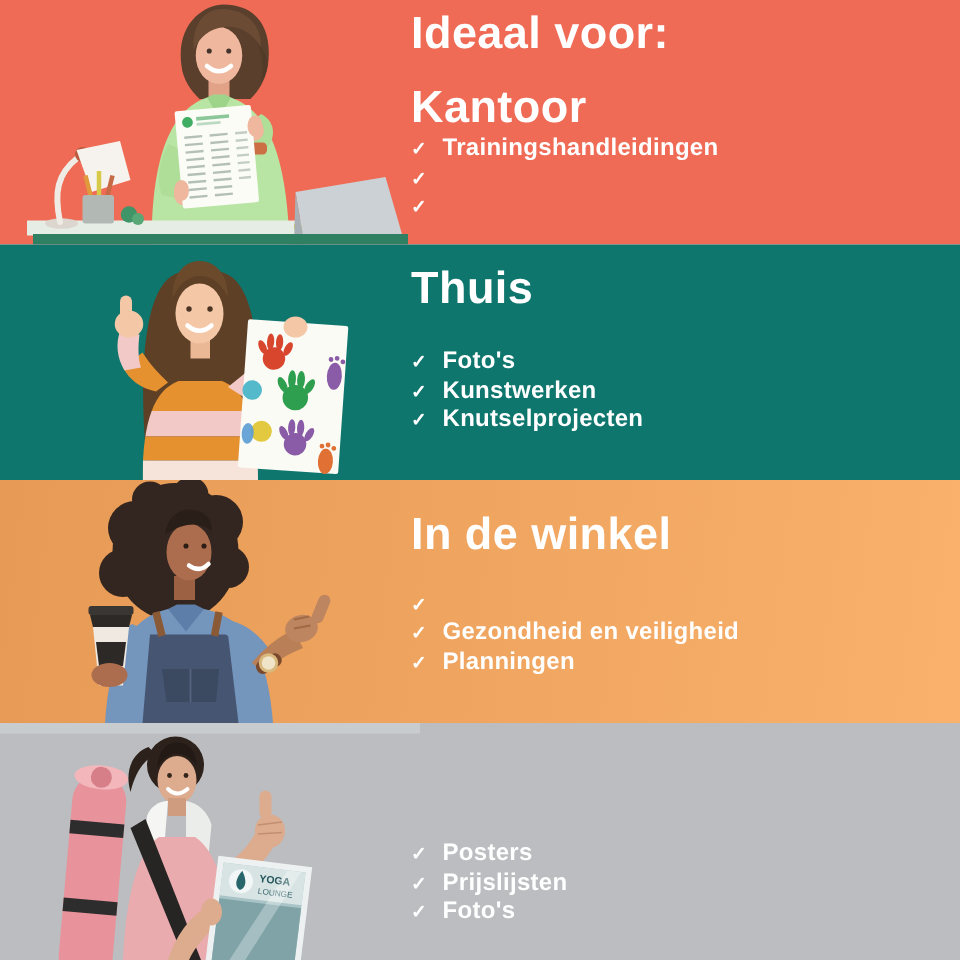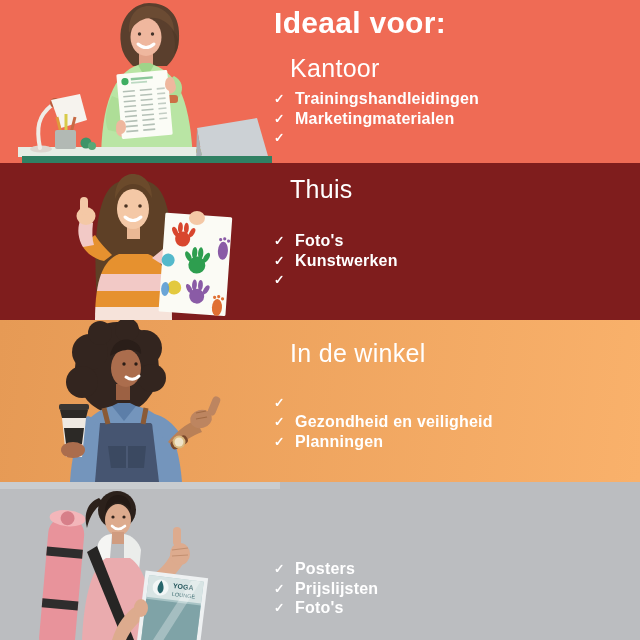--- a/index.html
+++ b/index.html
@@ -7,21 +7,21 @@
   body { font-family:"Liberation Sans", sans-serif; overflow:hidden; background:#fff; }
   .poster { position:relative; width:640px; height:640px; }
   section.band { position:relative; width:640px; overflow:hidden; }
   .b0 { height:163px; }
   .b1 { height:157px; }
   .b2 { height:162px; }
   .b3 { height:158px; }
   svg.photo { position:absolute; left:0; bottom:0; display:block; }
   .content { position:absolute; left:274px; top:0; right:6px; height:100%; color:#ffffff; }
   .main-heading { position:absolute; left:0; font-size:30px; font-weight:bold; letter-spacing:0.3px; line-height:1.1; }
-  .sec-title   { position:absolute; left:16px; font-size:25px; font-weight:normal; letter-spacing:0.3px; line-height:1.1; }
+  .sec-title   { position:absolute; left:0; font-size:30px; font-weight:bold; letter-spacing:0.3px; line-height:1.1; }
   .checklist { position:absolute; left:0; list-style:none; }
   .checklist li { display:flex; align-items:flex-start; margin-bottom:3px; font-size:16px; font-weight:bold; line-height:16.5px; letter-spacing:0.2px; }
   .chk { flex:0 0 21px; width:21px; font-size:12.5px; line-height:16px; font-weight:bold; }
   .s0 .main-heading { top:6px; }
   .s0 .sec-title { top:55px; }
   .s0 .checklist { top:91px; }
   .s1 .sec-title { top:13px; }
   .s1 .checklist { top:70px; }
   .s2 .sec-title { top:20px; }
   .s2 .checklist { top:75px; }
@@ -88,30 +88,29 @@
     <div class="content">
       <h1 class="main-heading">Ideaal voor:</h1>
       <h2 class="sec-title">Kantoor</h2>
       <ul class="checklist">
         <li>
             <span class="chk">✓</span>
             <span>Trainingshandleidingen</span>
           </li>
         <li>
             <span class="chk">✓</span>
-            <span>Marketingmaterialen</span>
           </li>
         <li>
             <span class="chk">✓</span>
           </li>
       </ul>
     </div>
   </section>
 
-  <section class="band b1 s1" style="background: #7f1d1d;">
+  <section class="band b1 s1" style="background: #0f766e;">
     <svg class="photo" width="280" height="157" viewBox="0 0 280 157">
       <path d="M99 157 C92 95 95 42 110 25 C120 13 148 13 158 25 C173 42 176 95 169 157 Z" fill="#5e4026"></path>
       <rect x="127" y="62" width="13" height="14" fill="#eab894"></rect>
       <ellipse cx="133" cy="46" rx="16" ry="20" fill="#f4c8a6"></ellipse>
       <circle cx="126" cy="43" r="1.8" fill="#4a3323"></circle>
       <circle cx="140" cy="43" r="1.8" fill="#4a3323"></circle>
       <path d="M125 54 Q133 61 141 54" stroke="#ffffff" stroke-width="3" fill="none" stroke-linecap="round"></path>
       <path d="M115 36 C115 18 124 11 133 11 C143 11 152 19 152 35 C146 24 140 21 133 21 C126 21 119 26 115 36 Z" fill="#6b4a2b"></path>
       <clipPath id="girlshirt">
           <path d="M95 157 C95 117 103 97 119 91 L148 91 C164 97 172 117 172 157 Z"></path>
@@ -167,20 +166,21 @@
         <li>
             <span class="chk">✓</span>
             <span>Foto's</span>
           </li>
         <li>
             <span class="chk">✓</span>
             <span>Kunstwerken</span>
           </li>
         <li>
             <span class="chk">✓</span>
+            <span>Knutselprojecten</span>
           </li>
       </ul>
     </div>
   </section>
 
   <section class="band b2 s2" style="background: linear-gradient(97deg, rgb(230, 154, 85), rgb(249, 177, 107));">
     <svg class="photo" width="280" height="162" viewBox="0 0 280 162">
       <ellipse cx="117" cy="48" rx="42" ry="46" fill="#33251f"></ellipse>
       <circle cx="90" cy="32" r="18" fill="#33251f"></circle>
       <circle cx="144" cy="28" r="18" fill="#33251f"></circle>

